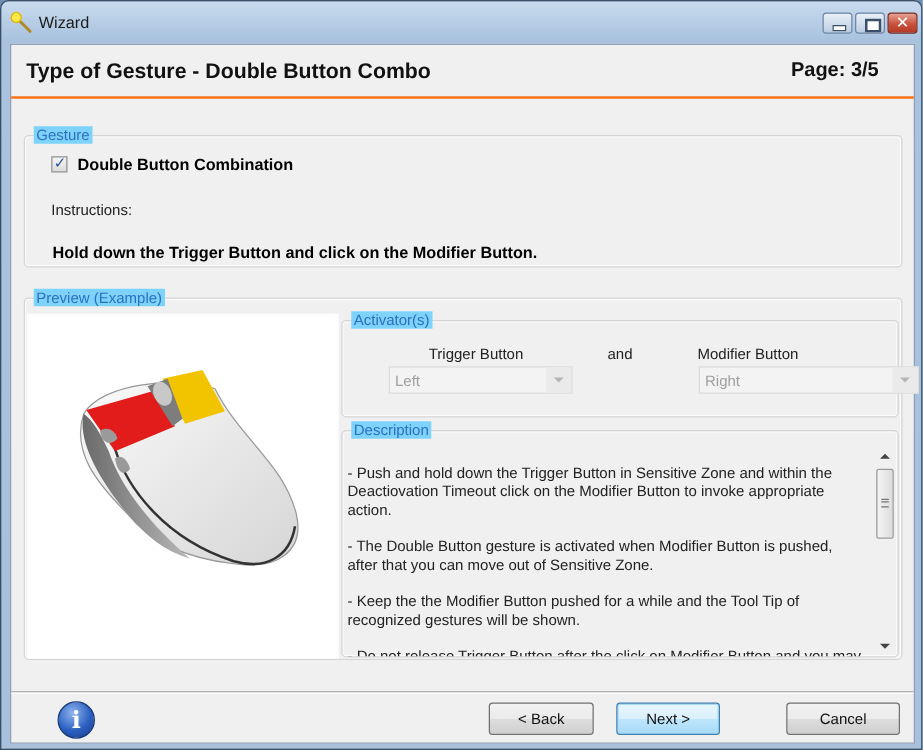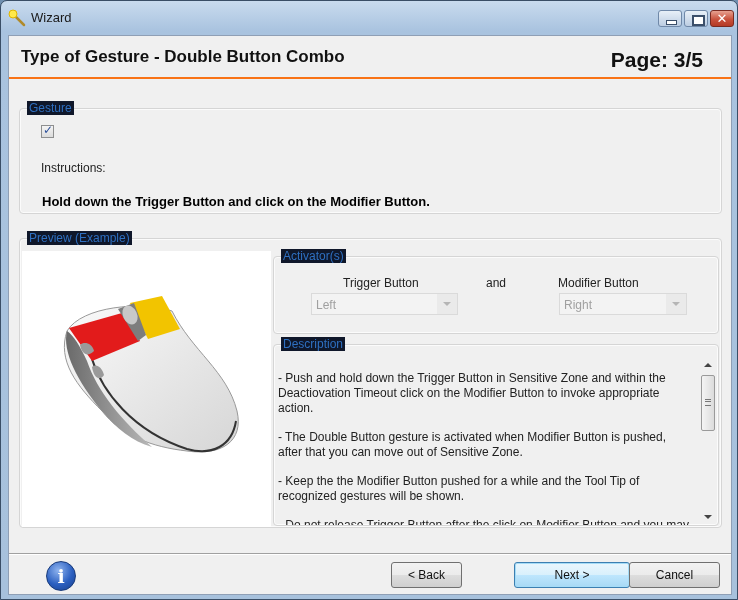--- a/index.html
+++ b/index.html
@@ -19,24 +19,24 @@
   .win-close { left: 709px; width: 24px; border-color: #7a2a20;
     background: linear-gradient(#e7a190, #c9523d 55%, #b43a25); }
   .win-min::after { content: ""; position: absolute; left: 7px; top: 9px; width: 9px; height: 3px; background: #fff; border: 1px solid #3b4f6a; }
   .win-max::after { content: ""; position: absolute; left: 7px; top: 4px; width: 9px; height: 7px; border: 2px solid #3b4f6a; background: #fff; }
   .win-close span { position: absolute; left: 0; width: 100%; top: 0; line-height: 15px; text-align: center; color: #fff; font-weight: bold; font-size: 13px; font-family: "DejaVu Sans", sans-serif; }
 
   .client { position: absolute; left: 7px; top: 34px; width: 724px; height: 560px; background: #f0f0f0;
     border: 1px solid #8f9fb5; }
   .header { position: absolute; left: 0; top: 0; width: 722px; height: 43px; border-bottom: 2px solid #f97316; }
   .header-title { position: absolute; left: 12px; top: 11px; font-size: 17px; font-weight: bold; color: #111; }
-  .header-page { position: absolute; right: 28px; top: 12px; font-size: 21px; font-weight: bold; color: #111; }
+  .header-page { position: absolute; right: 28px; top: 12px; font-size: 16px; font-weight: bold; color: #111; }
 
   .group { position: absolute; border: 1px solid #d5d5d5; border-radius: 4px; box-shadow: inset 0 0 0 1px #fbfbfb; }
-  .group-legend { position: absolute; top: -8px; left: 7px; background: #0f172a; padding: 0 2px; color: #2e6fc0; font-size: 12px; }
+  .group-legend { position: absolute; top: -8px; left: 7px; background: #7dd3fc; padding: 0 2px; color: #2e6fc0; font-size: 12px; }
 
   .g-gesture { left: 10px; top: 72px; width: 703px; height: 106px; }
   .checkbox { position: absolute; left: 21px; top: 16px; width: 13px; height: 13px; border: 1px solid #8e8f8f;
     background: linear-gradient(#f4f4f4, #dcdcdc); }
   .checkbox::after { content: "✓"; position: absolute; left: 1px; top: -3px; font-size: 12px; color: #2b4f99; font-family: "DejaVu Sans", sans-serif; font-weight: bold; }
   .check-label { position: absolute; left: 42px; top: 15px; font-size: 13px; font-weight: bold; }
   .instr-label { position: absolute; left: 21px; top: 52px; font-size: 12px; color: #222; }
   .instr-text { position: absolute; left: 22px; top: 69px; font-size: 13px; font-weight: bold; margin-top: 16px; }
 
   .g-preview { left: 10px; top: 202px; width: 703px; height: 290px; }
@@ -63,22 +63,22 @@
   .sb-thumb::before { content: ""; position: absolute; left: 3px; top: 25px; width: 6px; height: 1px; background: #777; }
 
   .footer-sep { position: absolute; left: 0; top: 517px; width: 722px; height: 2px; border-top: 1px solid #a0a0a0; border-bottom: 1px solid #fff; }
   .info-icon { position: absolute; left: 37px; top: 525px; width: 30px; height: 30px; border-radius: 50%;
     background: radial-gradient(circle at 40% 30%, #8fb4ef, #2b5fc0 55%, #183f8a); border: 1px solid #183a7a; }
   .info-icon span { position: absolute; left: 0; width: 100%; top: 3px; text-align: center; color: #fff; font-weight: bold; font-size: 19px; font-family: "DejaVu Serif", serif; }
 
   .btn { position: absolute; top: 526px; height: 26px; border: 1px solid #707070; border-radius: 3px;
     background: linear-gradient(#f2f2f2, #ebebeb 50%, #dddddd 51%, #cfcfcf); font-size: 12px; color: #111;
     text-align: center; line-height: 24px; font-family: "Liberation Sans", sans-serif; }
-  .btn-back { left: 382px; width: 71px; }
-  .btn-next { left: 505px; width: 116px; border-color: #3c7fb1; box-shadow: inset 0 0 0 1px #a5dcf7;
+  .btn-back { left: 382px; width: 84px; }
+  .btn-next { left: 484px; width: 83px; border-color: #3c7fb1; box-shadow: inset 0 0 0 1px #a5dcf7;
     background: linear-gradient(#eaf6fd, #d9f0fc 50%, #bee6fd 51%, #a7d9f5); }
   .btn-cancel { left: 620px; width: 91px; }
 </style>
 </head>
 <body>
 
 <div class="window">
   <div class="titlebar">
     <svg class="title-icon" viewBox="0 0 18 18">
       <line x1="5" y1="5" x2="16" y2="16" stroke="#b08a2a" stroke-width="2.5" stroke-linecap="round"></line>
@@ -94,20 +94,21 @@
 
   <div class="client">
     <div class="header">
       <span class="header-title">Type of Gesture - Double Button Combo</span>
       <span class="header-page">Page: 3/5</span>
     </div>
 
     <div class="group g-gesture">
       <span class="group-legend">Gesture</span>
       <div class="checkbox"></div>
+      <span class="check-label">Double Button Combination</span>
       <span class="instr-label">Instructions:</span>
       <span class="instr-text">Hold down the Trigger Button and click on the Modifier Button.</span>
     </div>
 
     <div class="group g-preview">
       <span class="group-legend">Preview (Example)</span>
       <div class="preview-img">
         <svg width="249" height="276" viewBox="0 0 249 276">
           <defs>
             <linearGradient id="body" x1="0" y1="0" x2="1" y2="1">
@@ -134,21 +135,21 @@
 
     <div class="group g-activators">
       <span class="group-legend">Activator(s)</span>
       <span class="lbl" style="left:37px;top:19px;margin-left:32px;">Trigger Button</span>
       <span class="lbl" style="left:212px;top:19px;">and</span>
       <span class="lbl" style="left:284px;top:19px;">Modifier Button</span>
       <div class="combo" style="left:37px;top:36px;width:147px;">
         <span class="combo-val">Left</span>
         <span class="combo-arrow"></span>
       </div>
-      <div class="combo" style="left:285px;top:36px;width:128px;">
+      <div class="combo" style="left:285px;top:36px;width:176px;">
         <span class="combo-val">Right</span>
         <span class="combo-arrow"></span>
       </div>
     </div>
 
     <div class="group g-desc">
       <span class="group-legend">Description</span>
       <div class="desc-text">
         <p>- Push and hold down the Trigger Button in Sensitive Zone and within the Deactiovation Timeout click on the Modifier Button to invoke appropriate action.</p>
         <p>- The Double Button gesture is activated when Modifier Button is pushed, after that you can move out of Sensitive Zone.</p>

